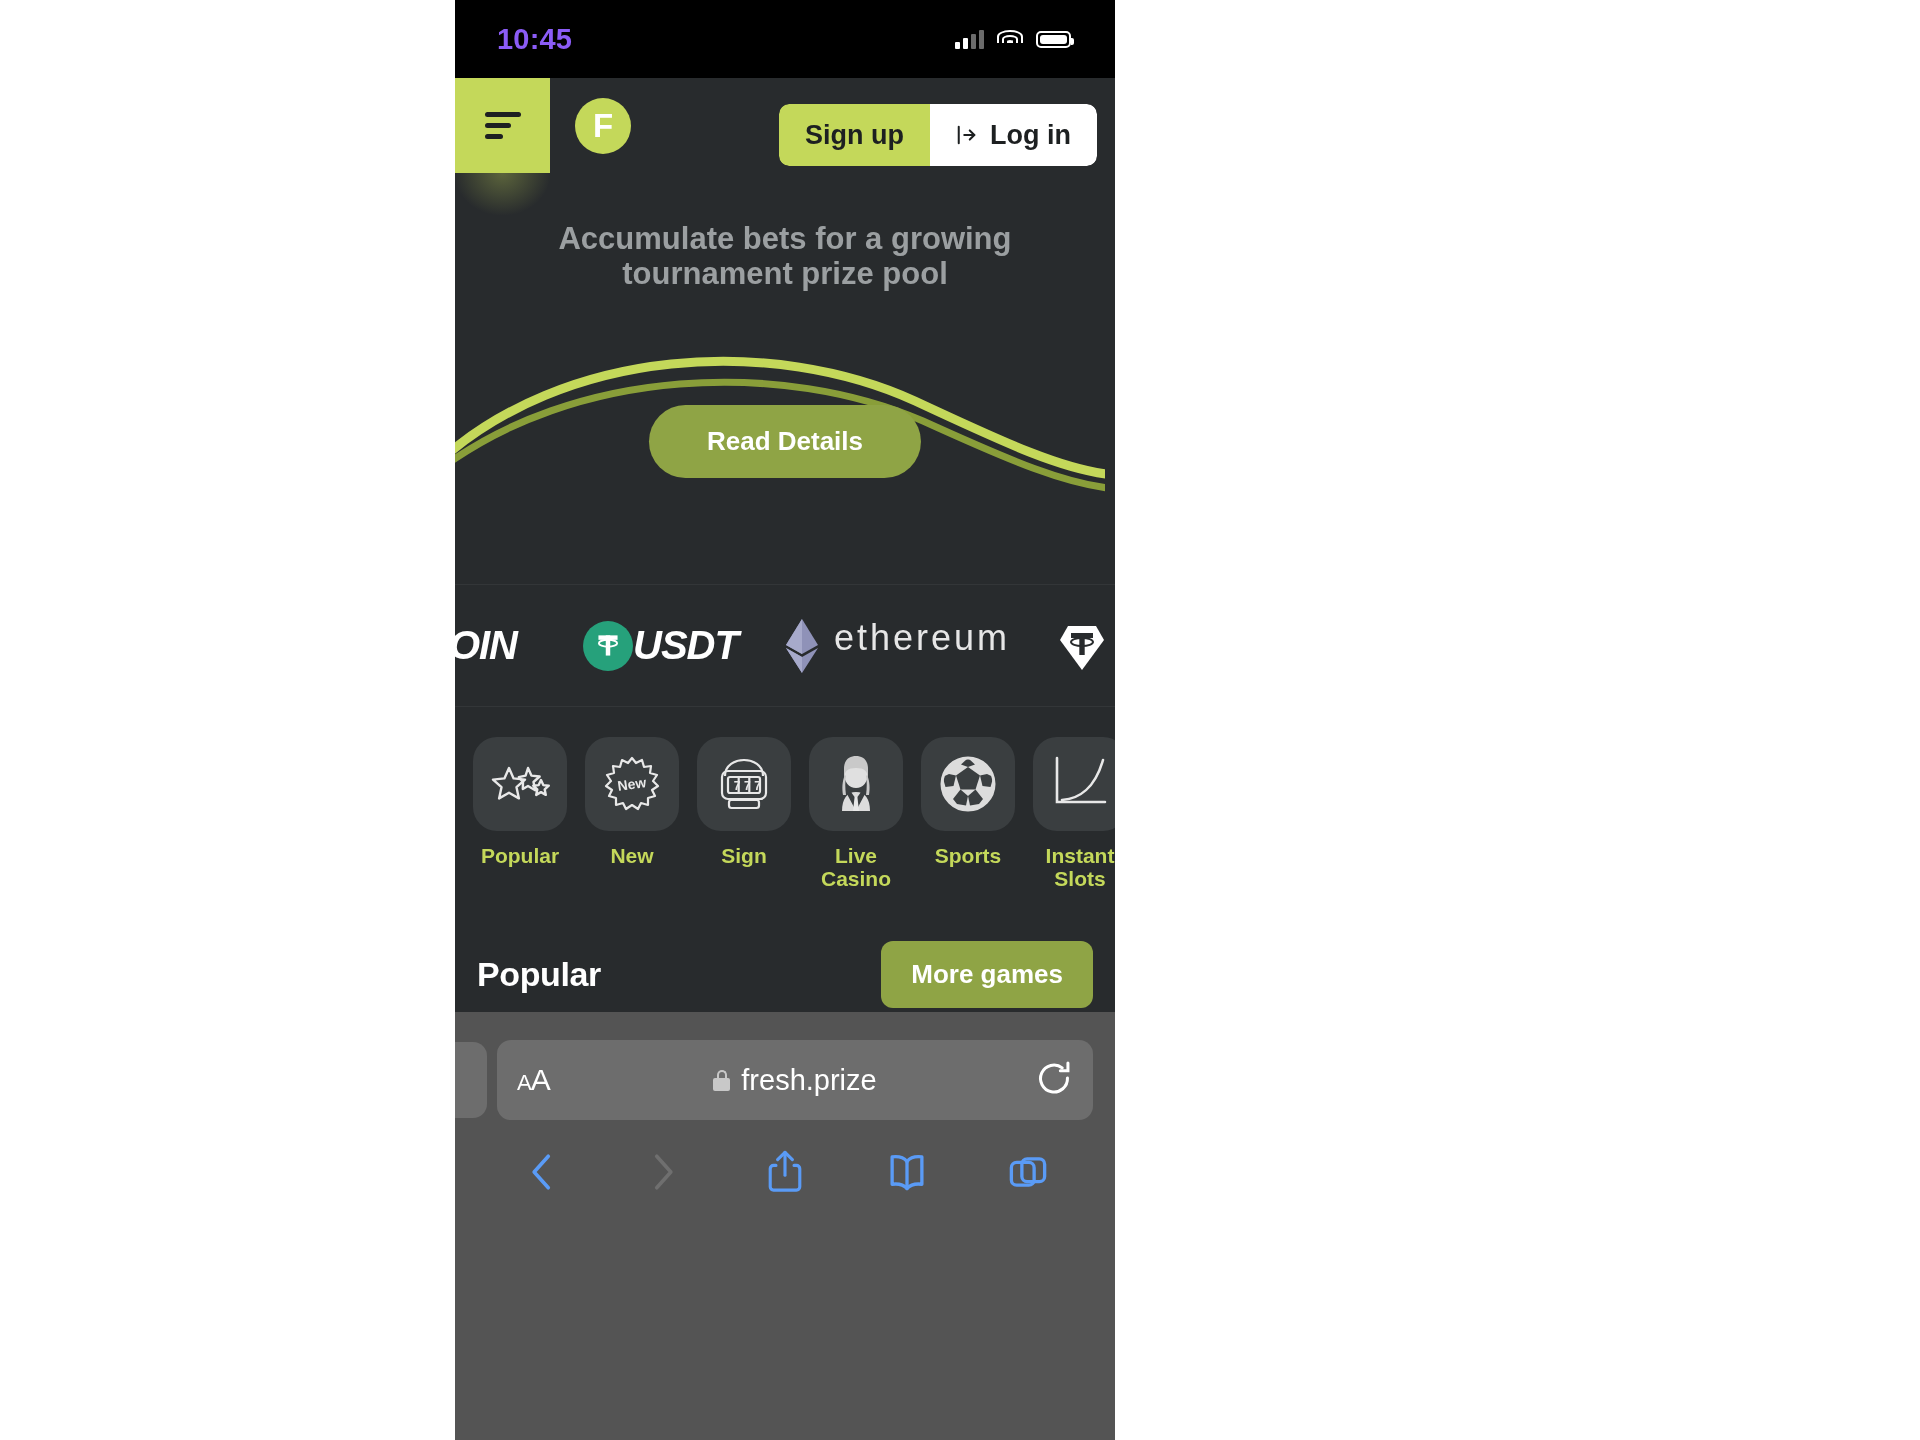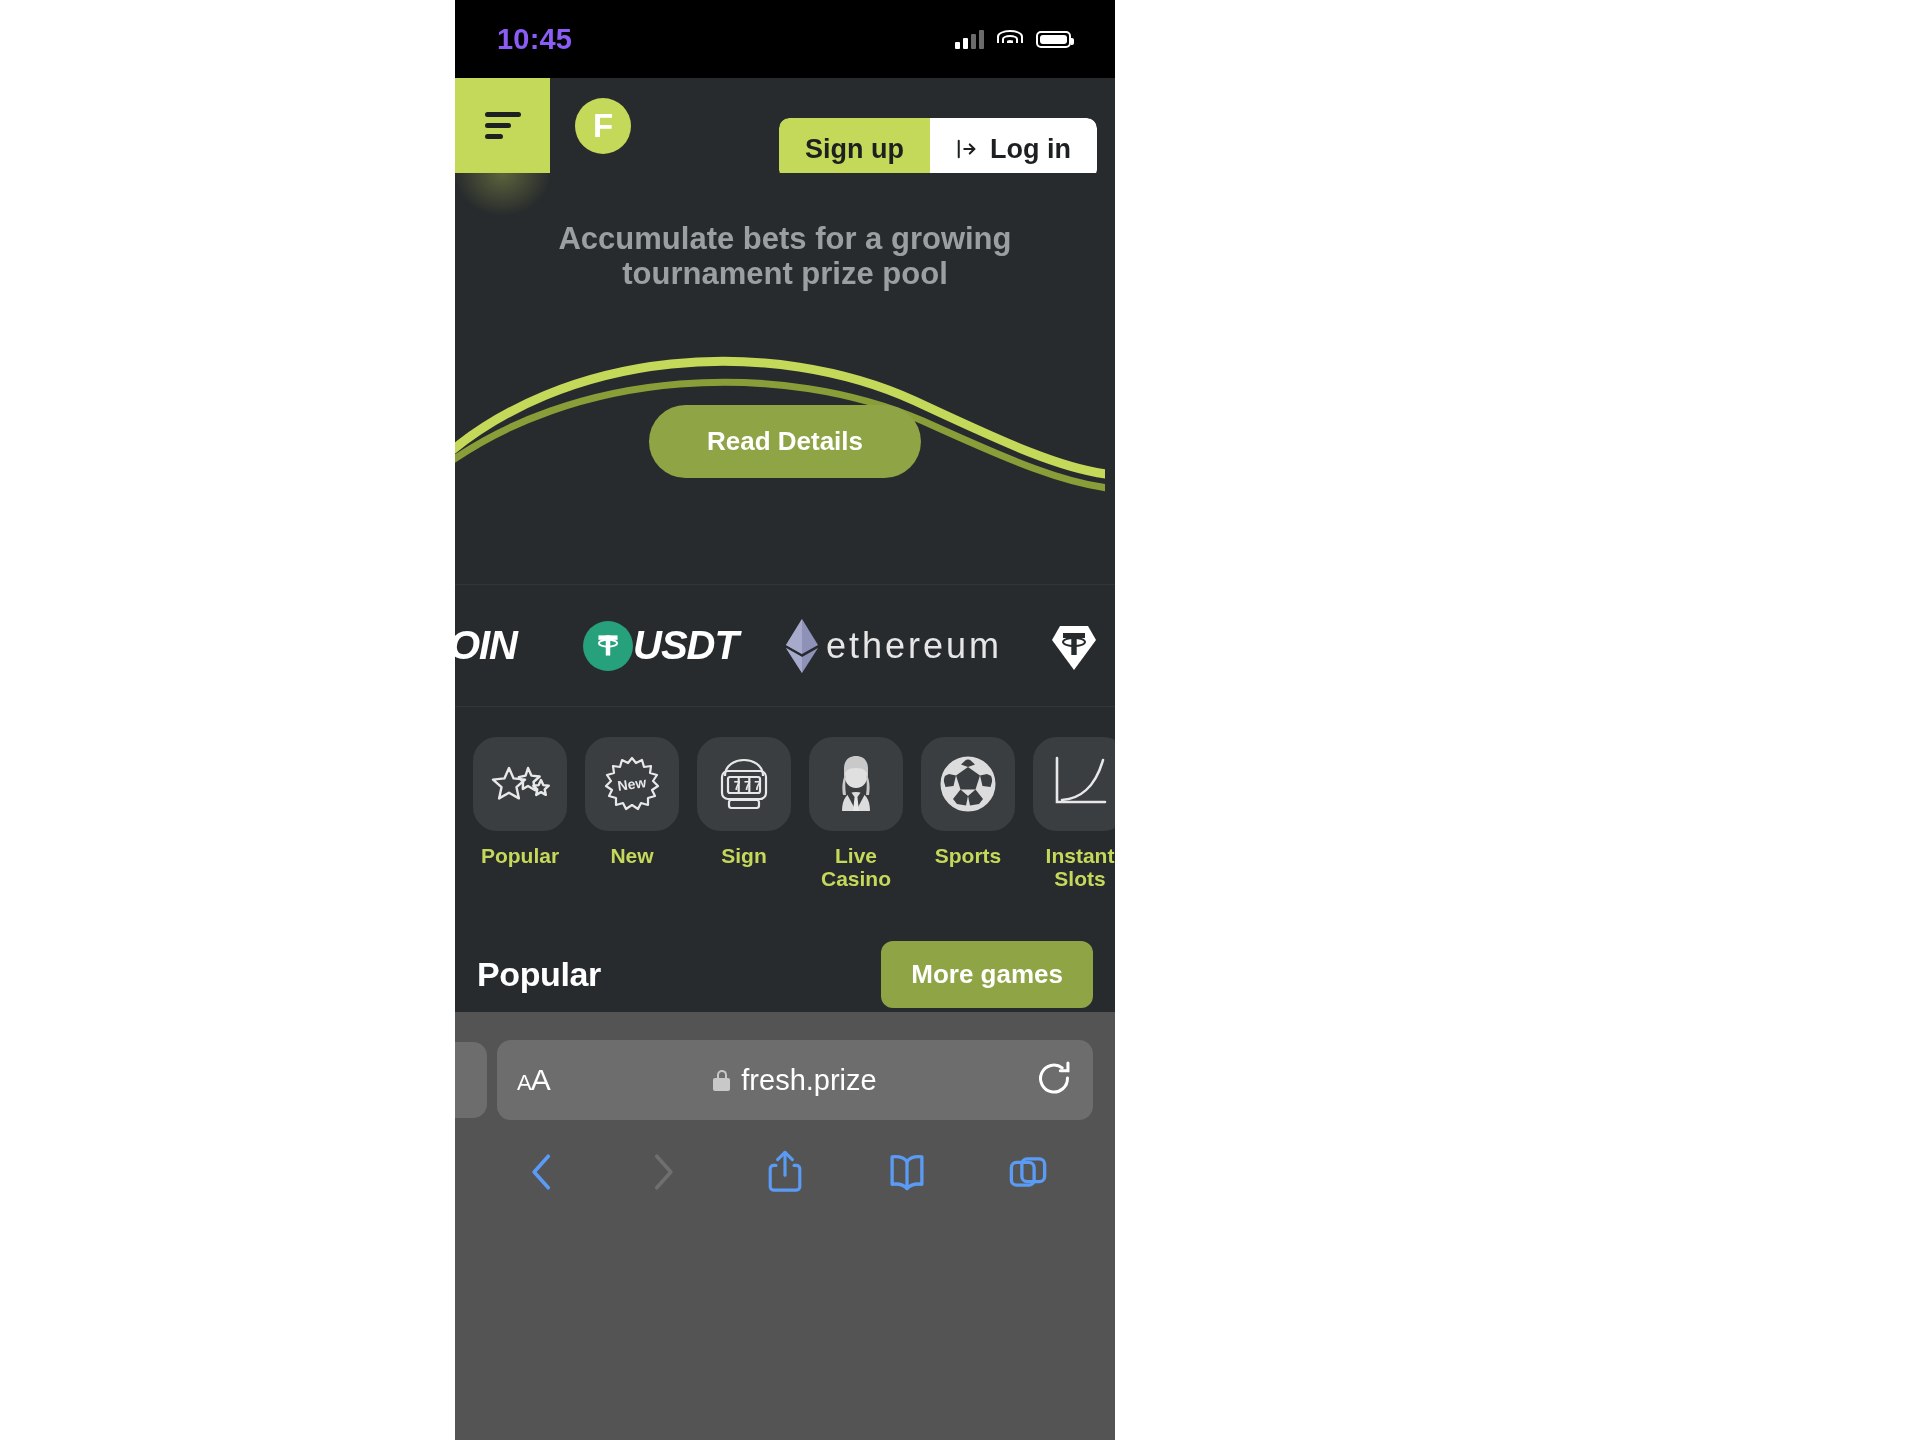--- a/index.html
+++ b/index.html
@@ -59,21 +59,21 @@
   .burger-lines i:nth-child(1){width:36px;}
   .burger-lines i:nth-child(2){width:26px;}
   .burger-lines i:nth-child(3){width:18px;}
 
   .brand-logo{
     width:56px;height:56px;border-radius:50%;background:#c4d85a;
     margin-left:25px; display:flex;align-items:center;justify-content:center;
     color:#ffffff; font-size:33px; font-weight:800;
   }
 
-  .auth-group{ position:absolute; right:18px; top:40px; display:flex; height:62px;
+  .auth-group{ position:absolute; right:18px; top:26px; display:flex; height:62px;
     border-radius:10px; overflow:hidden; }
   .btn-signup{
     background:#c4d85a; color:#1d2021; font-size:27px; font-weight:700;
     display:flex;align-items:center;justify-content:center; padding:0 26px;
     border-radius:10px 0 0 10px; cursor:pointer;
   }
   .btn-login{
     background:#ffffff; color:#1d2021; font-size:27px; font-weight:700;
     display:flex;align-items:center;justify-content:center; gap:12px; padding:0 26px;
     border-radius:0 10px 10px 0; cursor:pointer;
@@ -100,21 +100,21 @@
   .crypto-strip{
     position:relative; height:122px; background:#282b2d;
     display:flex; align-items:center; gap:0; overflow:hidden;
     border-bottom:1px solid #333638;
   }
   .crypto-item{ display:flex; align-items:center; flex:0 0 auto; }
   .c-bitcoin{ margin-left:-34px; color:#ffffff; font-style:italic; font-weight:800; font-size:40px; letter-spacing:-1px;}
   .c-usdt{ margin-left:66px; display:flex; align-items:center; }
   .usdt-circle{width:50px;height:50px;border-radius:50%;background:#26a17b;display:flex;align-items:center;justify-content:center;}
   .c-usdt .label{color:#fff;font-size:40px;font-weight:800;font-style:italic;letter-spacing:-1px;}
-  .c-eth{ margin-left:44px; display:flex; align-items:center; gap:4px; }
+  .c-eth{ margin-left:44px; display:flex; align-items:flex-start; gap:12px; }
   .c-eth .label{color:#e6e6e6;font-size:36px;font-weight:300;letter-spacing:3px;}
   .c-tether{ margin-left:46px; display:flex; align-items:center; gap:14px; position:relative;}
 
   
   .categories{
     position:relative; background:#282b2d; padding:30px 0 26px 0;
     display:flex; gap:18px; padding-left:18px; overflow:hidden;
   }
   .cat{ flex:0 0 auto; width:94px; display:flex; flex-direction:column; align-items:center; cursor:pointer;}
   .cat-tile{

